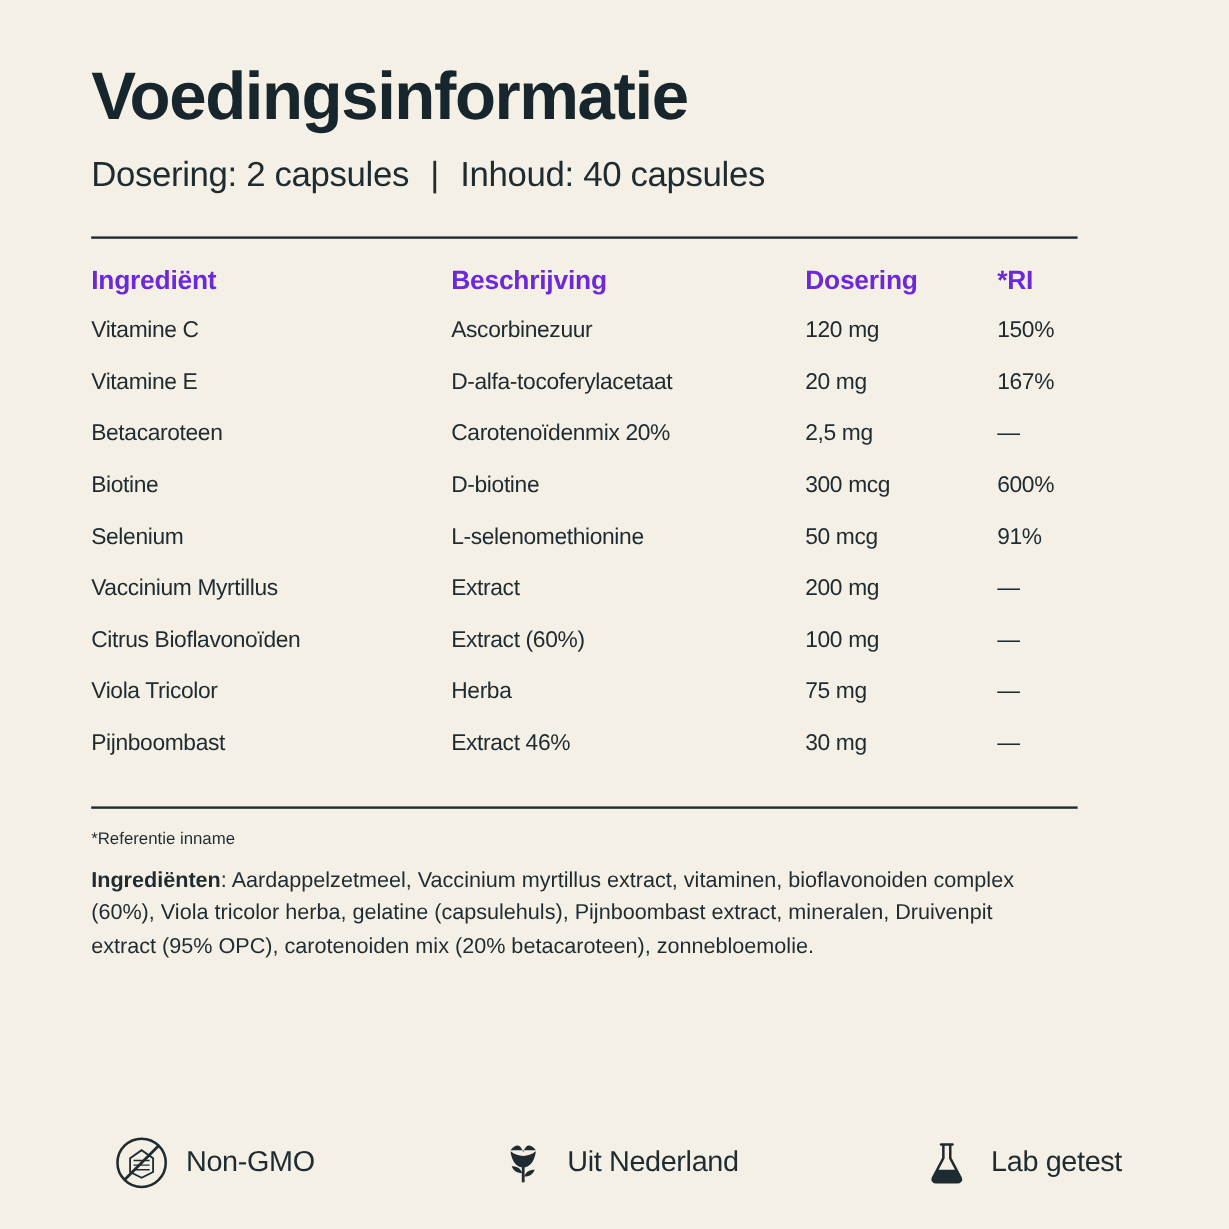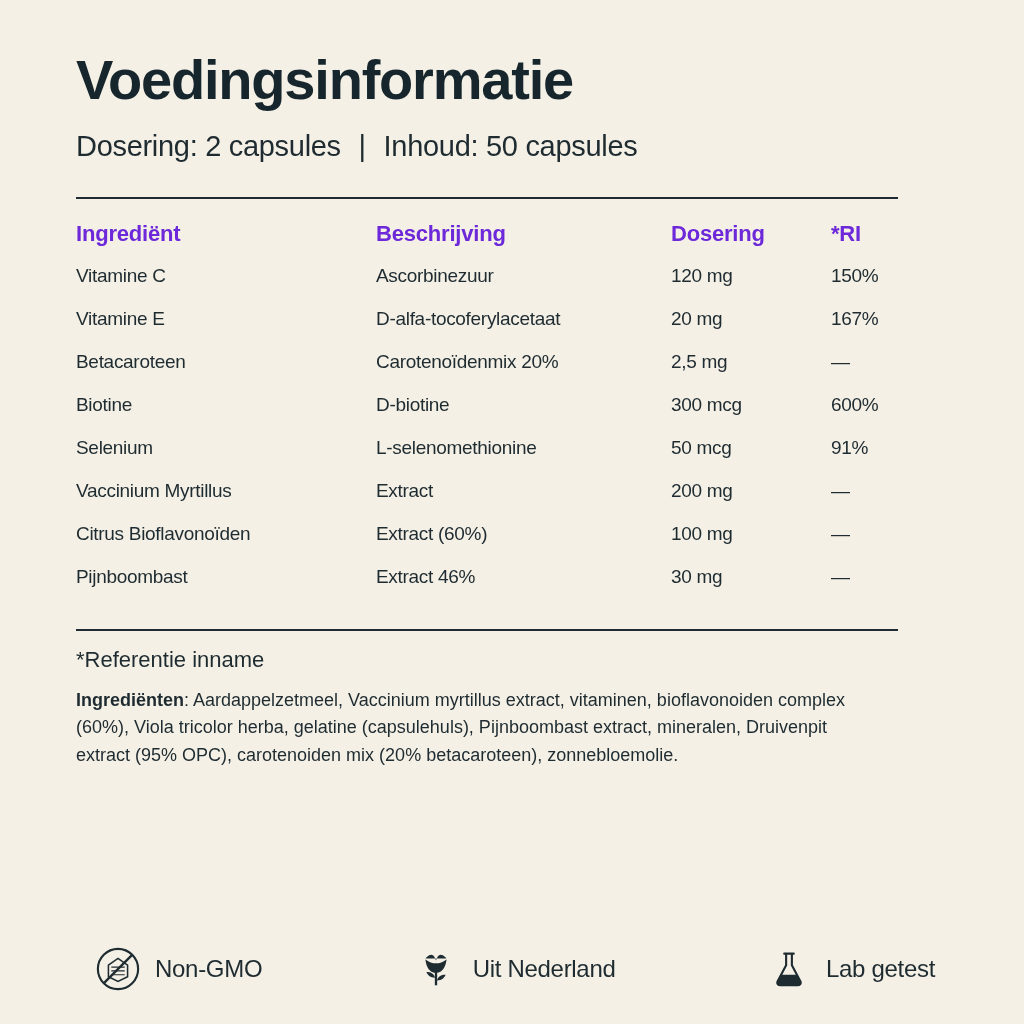--- a/index.html
+++ b/index.html
@@ -74,21 +74,21 @@
   col.c-dose { width: 160px; }
   col.c-ri { width: 80px; }
 
   .rule-bottom {
     height: 2px;
     background: #1e2b30;
     width: 822px;
     margin: 20px 0 16px 0;
   }
   .footnote {
-    font-size: 22px;
+    font-size: 14px;
     color: #1e2b30;
     margin: 0 0 14px 0;
   }
   .ingredients-block {
     font-size: 18px;
     line-height: 1.52;
     color: #1e2b30;
     width: 800px;
     margin: 0 0 10px 0;
   }
@@ -123,21 +123,21 @@
 </head>
 <body>
 
 <div class="page">
 
   <h1 class="title">Voedingsinformatie</h1>
 
   <div class="subtitle">
     <span>Dosering: 2 capsules</span>
     <span class="sep">|</span>
-    <span>Inhoud: 50 capsules</span>
+    <span>Inhoud: 40 capsules</span>
   </div>
 
   <div class="rule"></div>
 
   <table class="nutrition">
     <colgroup>
       <col class="c-ingredient">
       <col class="c-description">
       <col class="c-dose">
       <col class="c-ri">
@@ -184,20 +184,26 @@
       <tr>
         <td>Vaccinium Myrtillus</td>
         <td>Extract</td>
         <td>200 mg</td>
         <td>—</td>
       </tr>
       <tr>
         <td>Citrus Bioflavonoïden</td>
         <td>Extract (60%)</td>
         <td>100 mg</td>
+        <td>—</td>
+      </tr>
+      <tr>
+        <td>Viola Tricolor</td>
+        <td>Herba</td>
+        <td>75 mg</td>
         <td>—</td>
       </tr>
       <tr>
         <td>Pijnboombast</td>
         <td>Extract 46%</td>
         <td>30 mg</td>
         <td>—</td>
       </tr>
     </tbody>
   </table>

